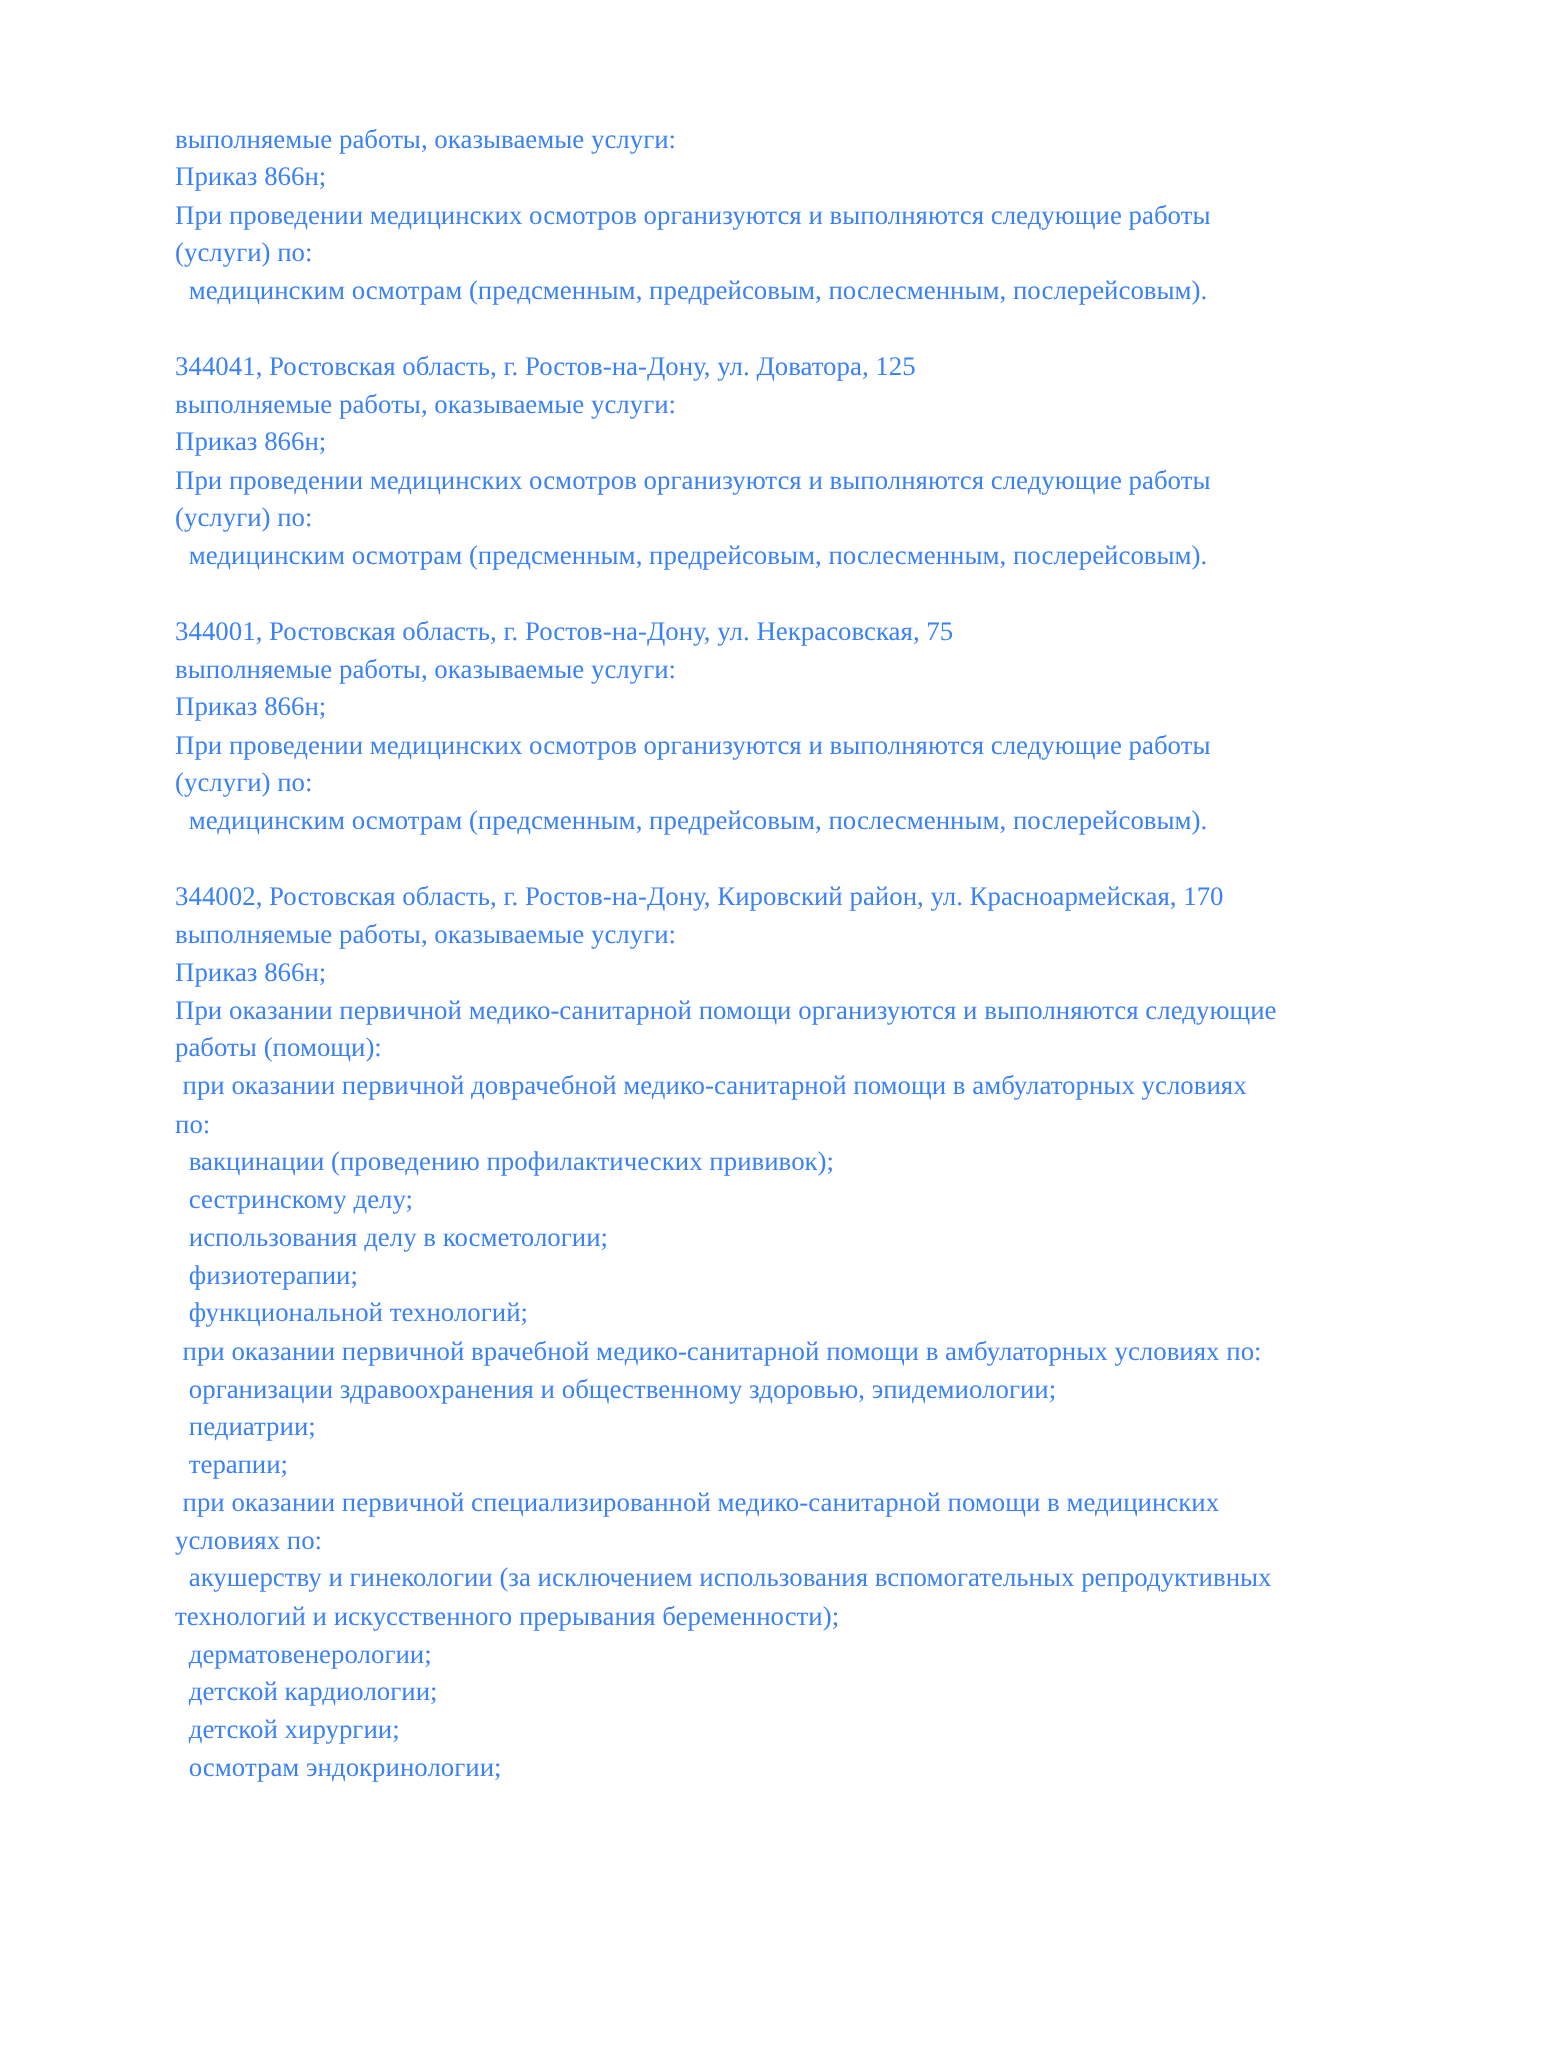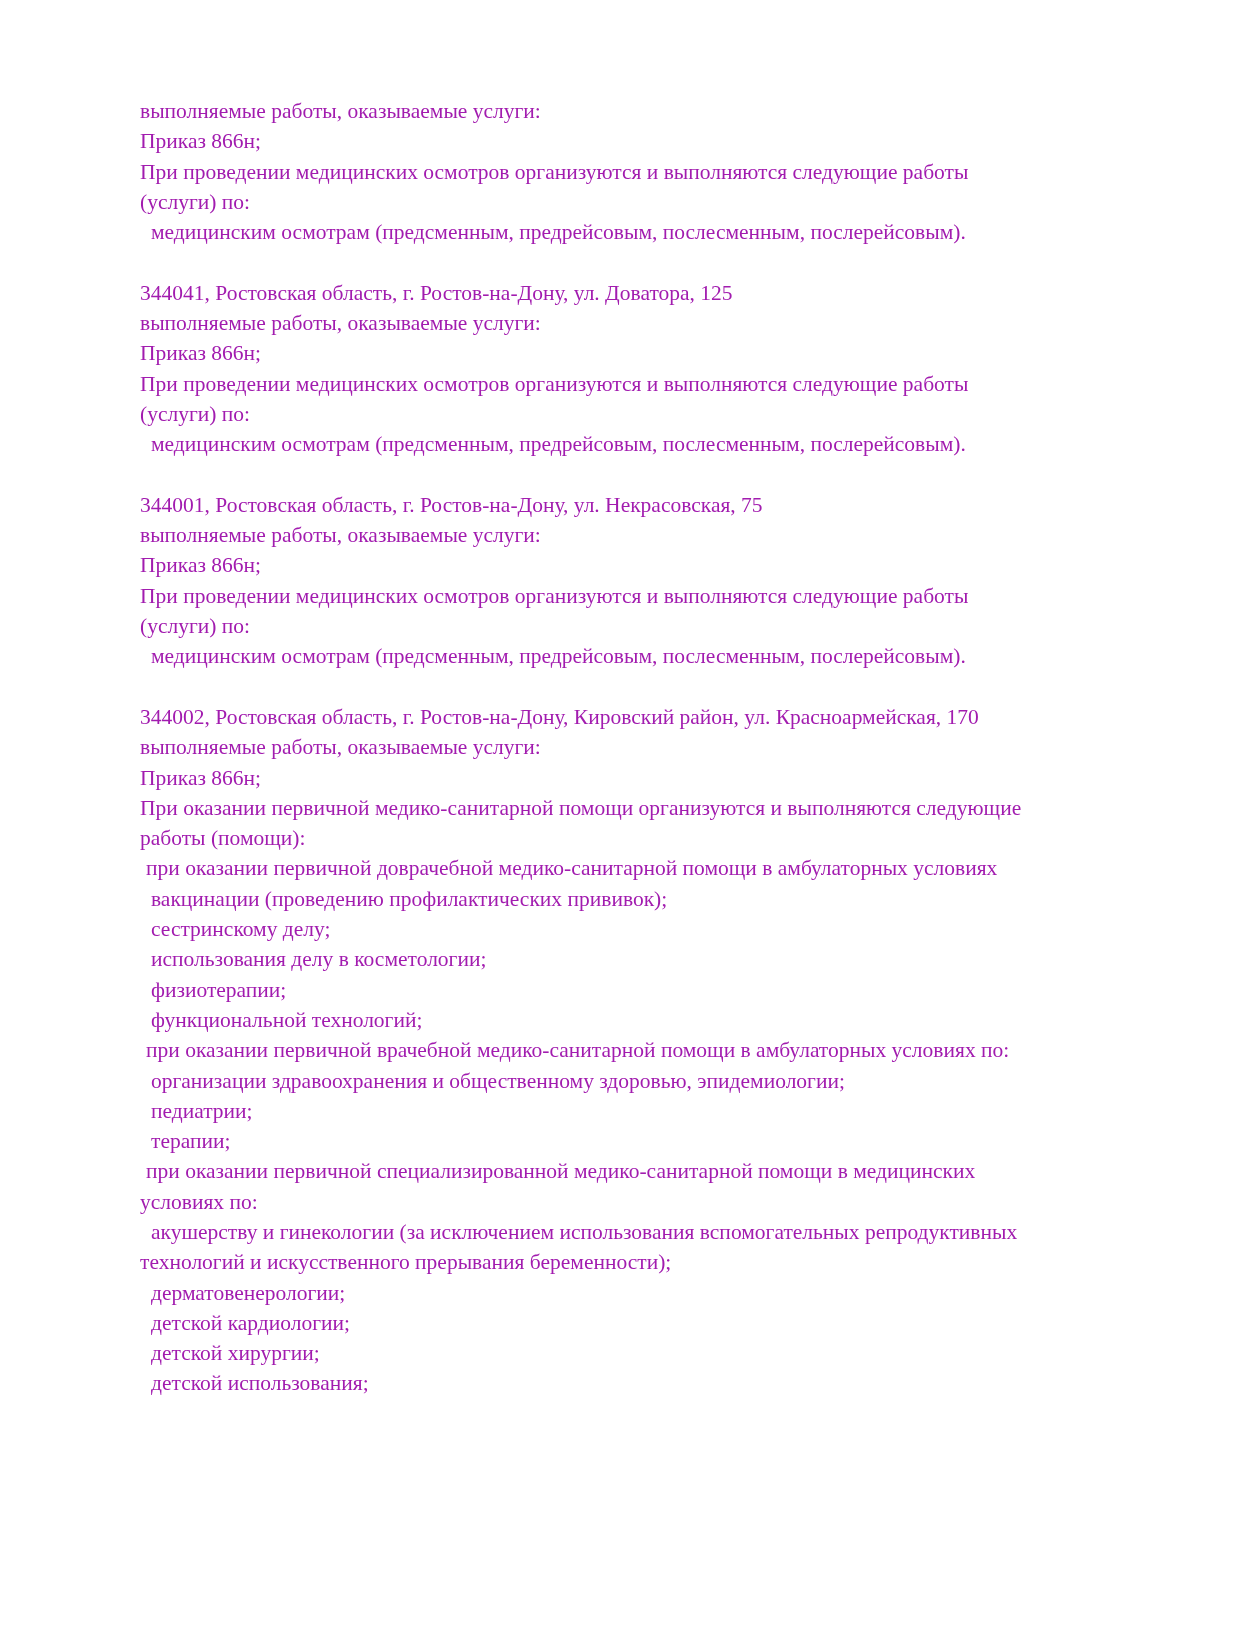--- a/index.html
+++ b/index.html
@@ -16,21 +16,21 @@
     font-family: "Liberation Serif", "DejaVu Serif", serif;
     color: #000000;
   }
   .content {
     position: absolute;
     left: 140px;
     top: 96px;
     width: 985px;
     font-size: 21.5px;
     line-height: 30.3px;
-    color: #a21caf;
+    color: #3b82f6;
   }
   .block {
     margin: 0 0 30.3px 0;
   }
   .block:last-child {
     margin-bottom: 0;
     margin-top: 12px;
   }
   .line {
     white-space: nowrap;
@@ -68,32 +68,33 @@
         <div class="line indent-0">(услуги) по:</div>
         <div class="line indent-2">медицинским осмотрам (предсменным, предрейсовым, послесменным, послерейсовым).</div>
       </div>
       <div class="block">
         <div class="line indent-0">344002, Ростовская область, г. Ростов-на-Дону, Кировский район, ул. Красноармейская, 170</div>
         <div class="line indent-0">выполняемые работы, оказываемые услуги:</div>
         <div class="line indent-0">Приказ 866н;</div>
         <div class="line indent-0">При оказании первичной медико-санитарной помощи организуются и выполняются следующие</div>
         <div class="line indent-0">работы (помощи):</div>
         <div class="line indent-1">при оказании первичной доврачебной медико-санитарной помощи в амбулаторных условиях</div>
+        <div class="line indent-0">по:</div>
         <div class="line indent-2">вакцинации (проведению профилактических прививок);</div>
         <div class="line indent-2">сестринскому делу;</div>
         <div class="line indent-2">использования делу в косметологии;</div>
         <div class="line indent-2">физиотерапии;</div>
         <div class="line indent-2">функциональной технологий;</div>
         <div class="line indent-1">при оказании первичной врачебной медико-санитарной помощи в амбулаторных условиях по:</div>
         <div class="line indent-2">организации здравоохранения и общественному здоровью, эпидемиологии;</div>
         <div class="line indent-2">педиатрии;</div>
         <div class="line indent-2">терапии;</div>
         <div class="line indent-1">при оказании первичной специализированной медико-санитарной помощи в медицинских</div>
         <div class="line indent-0">условиях по:</div>
         <div class="line indent-2">акушерству и гинекологии (за исключением использования вспомогательных репродуктивных</div>
         <div class="line indent-0">технологий и искусственного прерывания беременности);</div>
         <div class="line indent-2">дерматовенерологии;</div>
         <div class="line indent-2">детской кардиологии;</div>
         <div class="line indent-2">детской хирургии;</div>
-        <div class="line indent-2">детской использования;</div>
+        <div class="line indent-2">осмотрам эндокринологии;</div>
       </div>
     </div>
 </div>
 
 </body></html>

